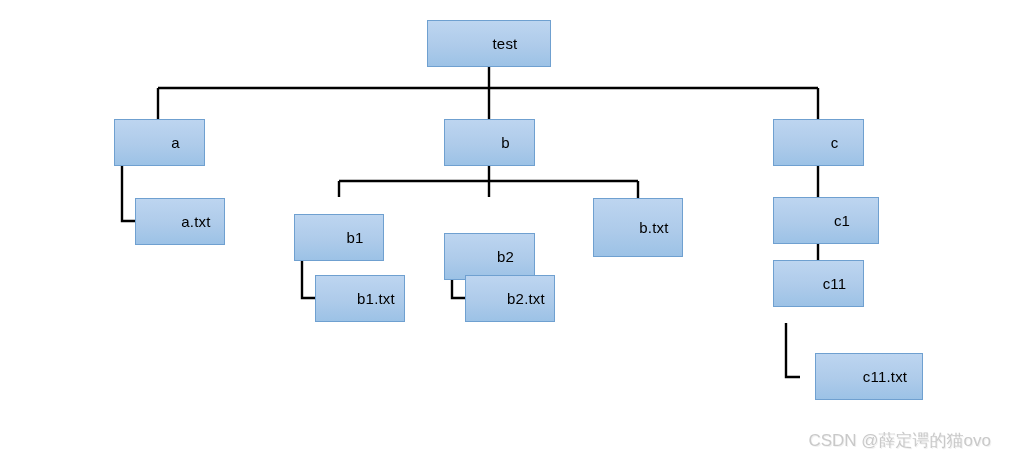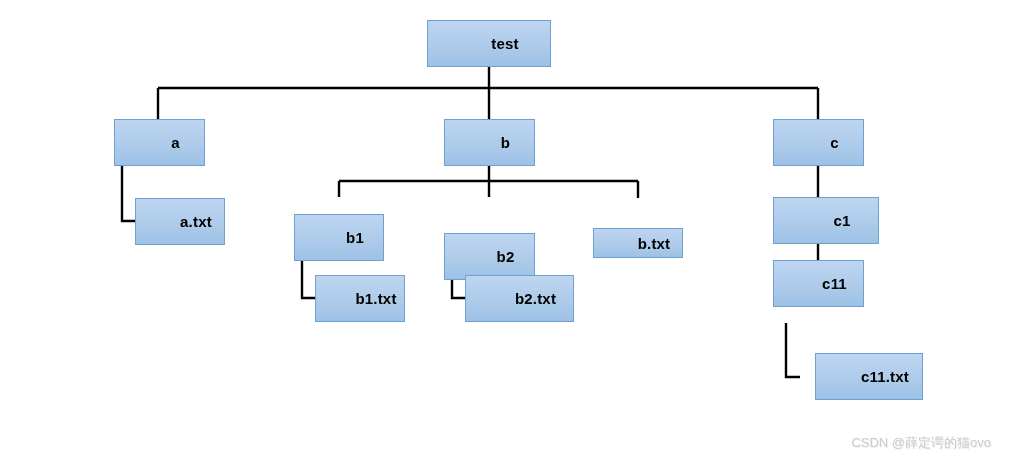--- a/index.html
+++ b/index.html
@@ -25,36 +25,36 @@
   .tree-node {
     position: absolute;
     box-sizing: border-box;
     border: 1px solid #6fa0d0;
     background: linear-gradient(180deg, #bdd5f0 0%, #aecbea 55%, #9cc2e6 100%);
     display: flex;
     align-items: center;
     justify-content: center;
     color: #000000;
     font-size: 15px;
-    font-weight: 700;
+    font-weight: 400;
     letter-spacing: 0.2px;
     padding-left: 32px;
   }
   .edge {
     fill: none;
     stroke: #000000;
     stroke-width: 2.4;
     stroke-linecap: butt;
     stroke-linejoin: miter;
   }
   #watermark {
     position: absolute;
     right: 24px;
     bottom: 6px;
-    font-size: 13px;
+    font-size: 17px;
     color: #c9c9c9;
     text-shadow: 1px 1px 0 #f2f2f2;
     white-space: nowrap;
   }
 </style>
 </head>
 <body>
 
 <div id="canvas">
   <svg id="edges-svg" xmlns="http://www.w3.org/2000/svg">
@@ -74,21 +74,21 @@
       <polyline points="786,323 786,377 800,377" class="edge"></polyline>
     </svg>
   <div id="nodes-layer">
       <div class="tree-node" style="left: 427px; top: 20px; width: 124px; height: 47px;">test</div>
       <div class="tree-node" style="left: 114px; top: 119px; width: 91px; height: 47px;">a</div>
       <div class="tree-node" style="left: 444px; top: 119px; width: 91px; height: 47px;">b</div>
       <div class="tree-node" style="left: 773px; top: 119px; width: 91px; height: 47px;">c</div>
       <div class="tree-node" style="left: 135px; top: 198px; width: 90px; height: 47px;">a.txt</div>
       <div class="tree-node" style="left: 294px; top: 214px; width: 90px; height: 47px; text-align: center;">b1</div>
       <div class="tree-node" style="left: 444px; top: 197px; width: 91px; height: 47px; margin-top: 36px;">b2</div>
-      <div class="tree-node" style="left: 593px; top: 198px; width: 90px; height: 30px; margin-top: 30px;">b.txt</div>
+      <div class="tree-node" style="left: 593px; top: 198px; width: 90px; height: 59px;">b.txt</div>
       <div class="tree-node" style="left: 315px; top: 275px; width: 90px; height: 47px;">b1.txt</div>
-      <div class="tree-node" style="left: 465px; top: 275px; width: 109px; height: 47px;">b2.txt</div>
+      <div class="tree-node" style="left: 465px; top: 275px; width: 90px; height: 47px;">b2.txt</div>
       <div class="tree-node" style="left: 773px; top: 197px; width: 106px; height: 47px;">c1</div>
       <div class="tree-node" style="left: 773px; top: 260px; width: 91px; height: 47px;">c11</div>
       <div class="tree-node" style="left: 800px; top: 353px; width: 108px; height: 47px; margin-left: 15px;">c11.txt</div>
     </div>
   <div id="watermark">CSDN @薛定谔的猫ovo</div>
 </div>
 
 </body></html>

